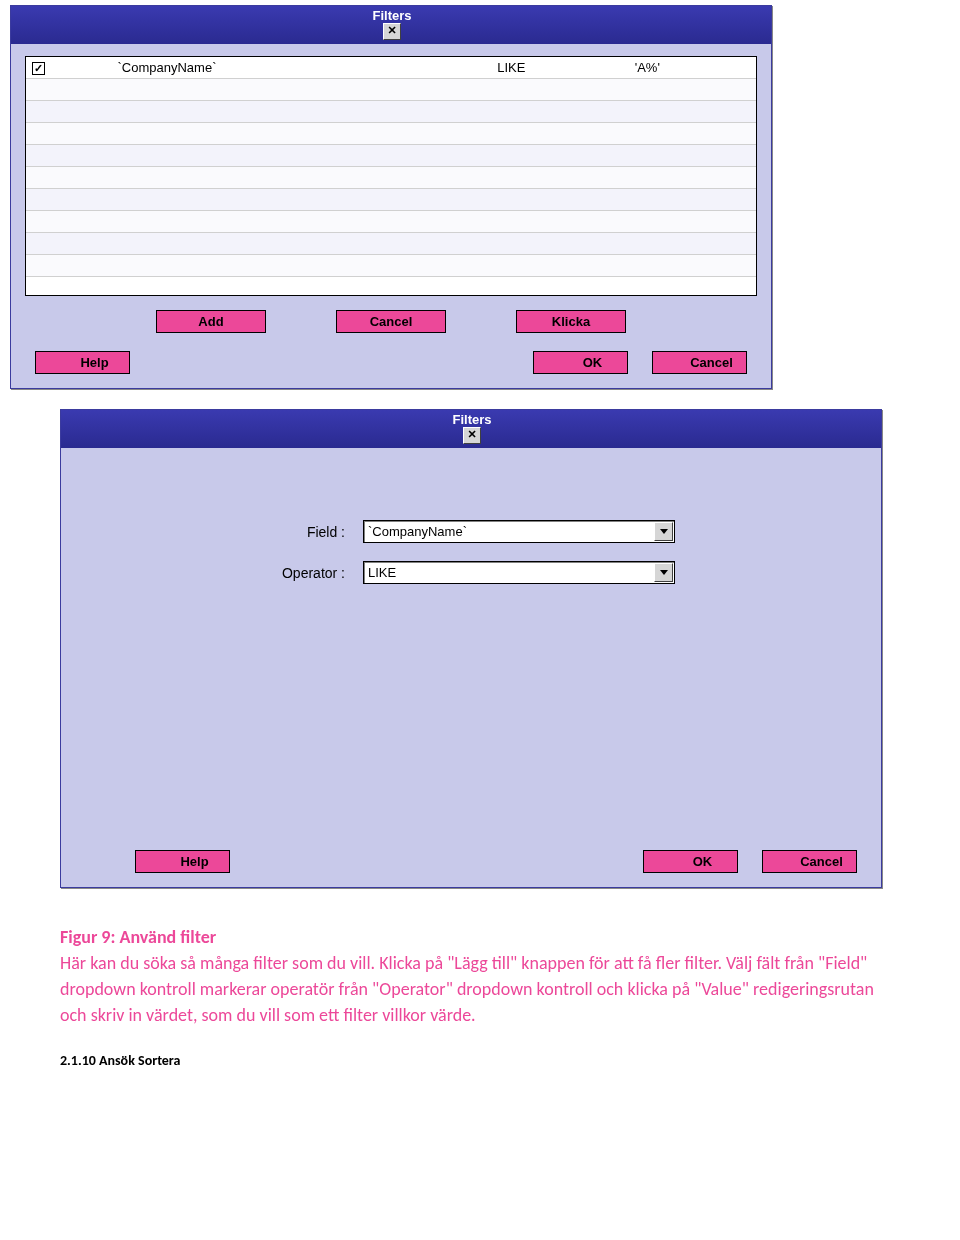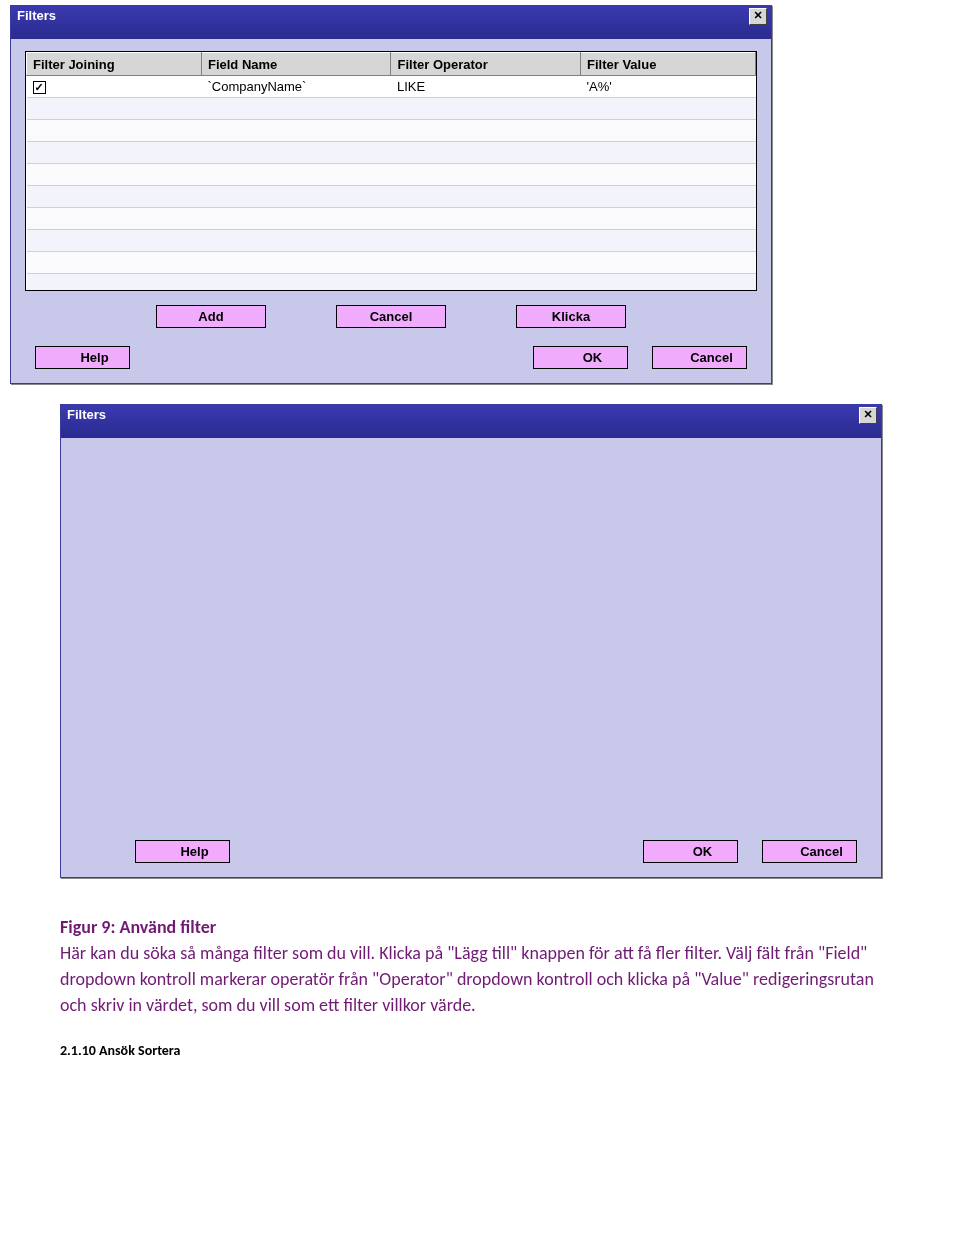--- a/index.html
+++ b/index.html
@@ -15,23 +15,25 @@
     background: #c8c9ea;
     margin: 5px 10px 20px 10px;
     box-shadow: 1px 1px 0 #888;
   }
   .titlebar {
     background: #2d2d9f;
     background: linear-gradient(to bottom, #3a3ab0, #2a2a90);
     color: #fff;
     display: flex;
     justify-content: space-between;
-    padding: 2px 4px 14px 6px;
-    font-weight: bold;
-    font-size: 13px;
+    align-items: center;
+    padding: 2px 4px 4px 6px;
+    font-weight: bold;
+    font-size: 13px;
+    flex-direction: column;
   }
   .titlebar .close-btn {
     width: 18px;
     height: 17px;
     background: #d6d6d6;
     border: 1px solid #fff;
     border-right-color: #404040;
     border-bottom-color: #404040;
     color: #000;
     font-size: 11px;
@@ -99,21 +101,21 @@
     gap: 70px;
     justify-content: center;
     margin: 14px 0 6px 0;
   }
   .btnrow2 {
     display: flex;
     align-items: center;
     margin-top: 18px;
   }
   .btn {
-    background: #f0abfc;
+    background: #ec4899;
     border: 1px solid #000;
     padding: 3px 0;
     font-weight: bold;
     font-size: 13px;
     text-align: center;
     cursor: pointer;
     min-width: 110px;
     box-sizing: border-box;
   }
   .btn.sm { min-width: 95px; padding-left: 24px; }
@@ -163,21 +165,21 @@
     box-sizing: border-box;
   }
   .arrow svg { display:block; }
 
   
   .caption {
     font-family: Calibri, Arial, sans-serif;
     font-size: 18px;
     line-height: 1.45;
     margin: 36px 60px 10px 60px;
-    color: #701a75;
+    color: #ec4899;
   }
   .caption .title { font-weight: bold; }
   .caption .bold { font-weight: normal; }
   .section-head {
     font-family: Calibri, Arial, sans-serif;
     font-size: 14px;
     font-weight: bold;
     margin: 24px 60px 10px 60px;
   }
 </style>
@@ -186,26 +188,20 @@
 
 <div class="dialog" style="width:760px;">
   <div class="titlebar">
     <span>Filters</span>
     <div class="close-btn">✕</div>
   </div>
   <div class="dlg-body">
     <div class="grid-wrap">
       <table class="grid">
         <tbody>
-            <tr>
-          <th style="width:24%;">Filter Joining</th>
-          <th style="width:26%;">Field Name</th>
-          <th style="width:26%;">Filter Operator</th>
-          <th style="width:24%;">Filter Value</th>
-        </tr>
         <tr class="datarow">
           <td><span class="chk">✓</span></td>
           <td>`CompanyName`</td>
           <td>LIKE</td>
           <td>'A%'</td>
         </tr>
         <tr class="emptyrow">
               <td></td>
               <td></td>
               <td></td>
@@ -279,21 +275,43 @@
 </div>
 
 <div class="dialog" style="width:820px; margin-left:60px;">
   <div class="titlebar">
     <span>Filters</span>
     <div class="close-btn">✕</div>
   </div>
   <div class="dlg-body">
     <div class="form-area">
 
-
+      <div class="form-row">
+        <div class="lbl">Field :</div>
+        <div class="combo">
+          <span>`CompanyName`</span>
+          <div class="arrow">
+            <svg width="8" height="5">
+                <polygon points="0,0 8,0 4,5" fill="#000"></polygon>
+              </svg>
+          </div>
+        </div>
+      </div>
+
+      <div class="form-row">
+        <div class="lbl">Operator :</div>
+        <div class="combo">
+          <span>LIKE</span>
+          <div class="arrow">
+            <svg width="8" height="5">
+                <polygon points="0,0 8,0 4,5" fill="#000"></polygon>
+              </svg>
+          </div>
+        </div>
+      </div>
 
 
     </div>
 
     <div class="btnrow2" style="margin-top:10px;">
       <div class="btn sm" style="margin-left:60px;">Help</div>
       <div style="flex:1"></div>
       <div class="btn sm" style="margin-right:24px;">OK</div>
       <div class="btn sm" style="margin-right:10px;">Cancel</div>
     </div>

